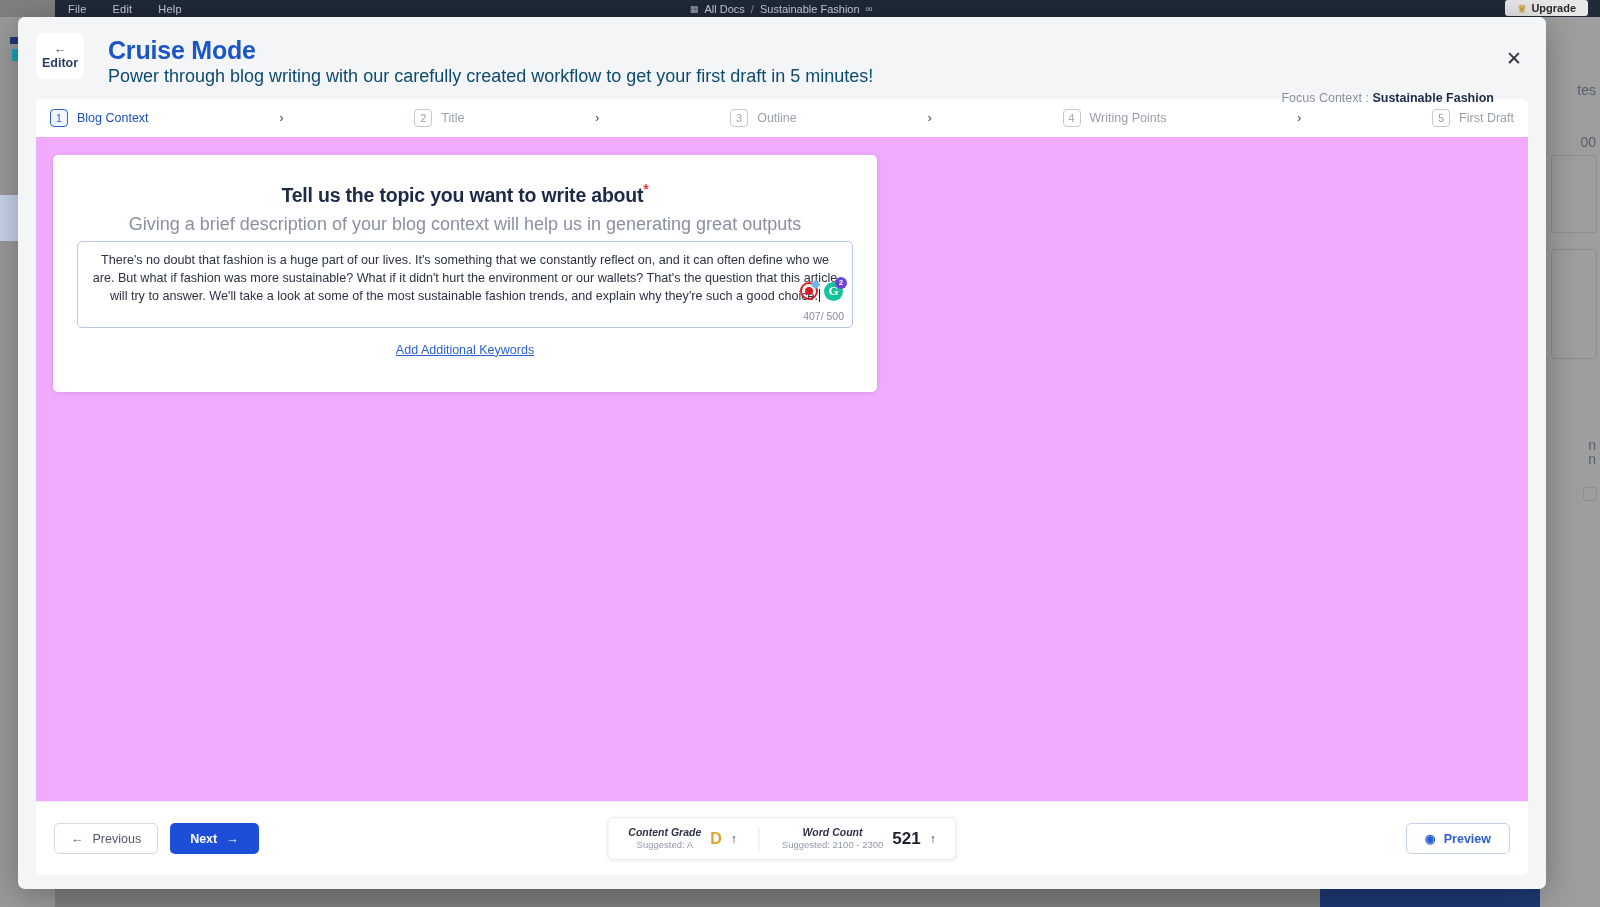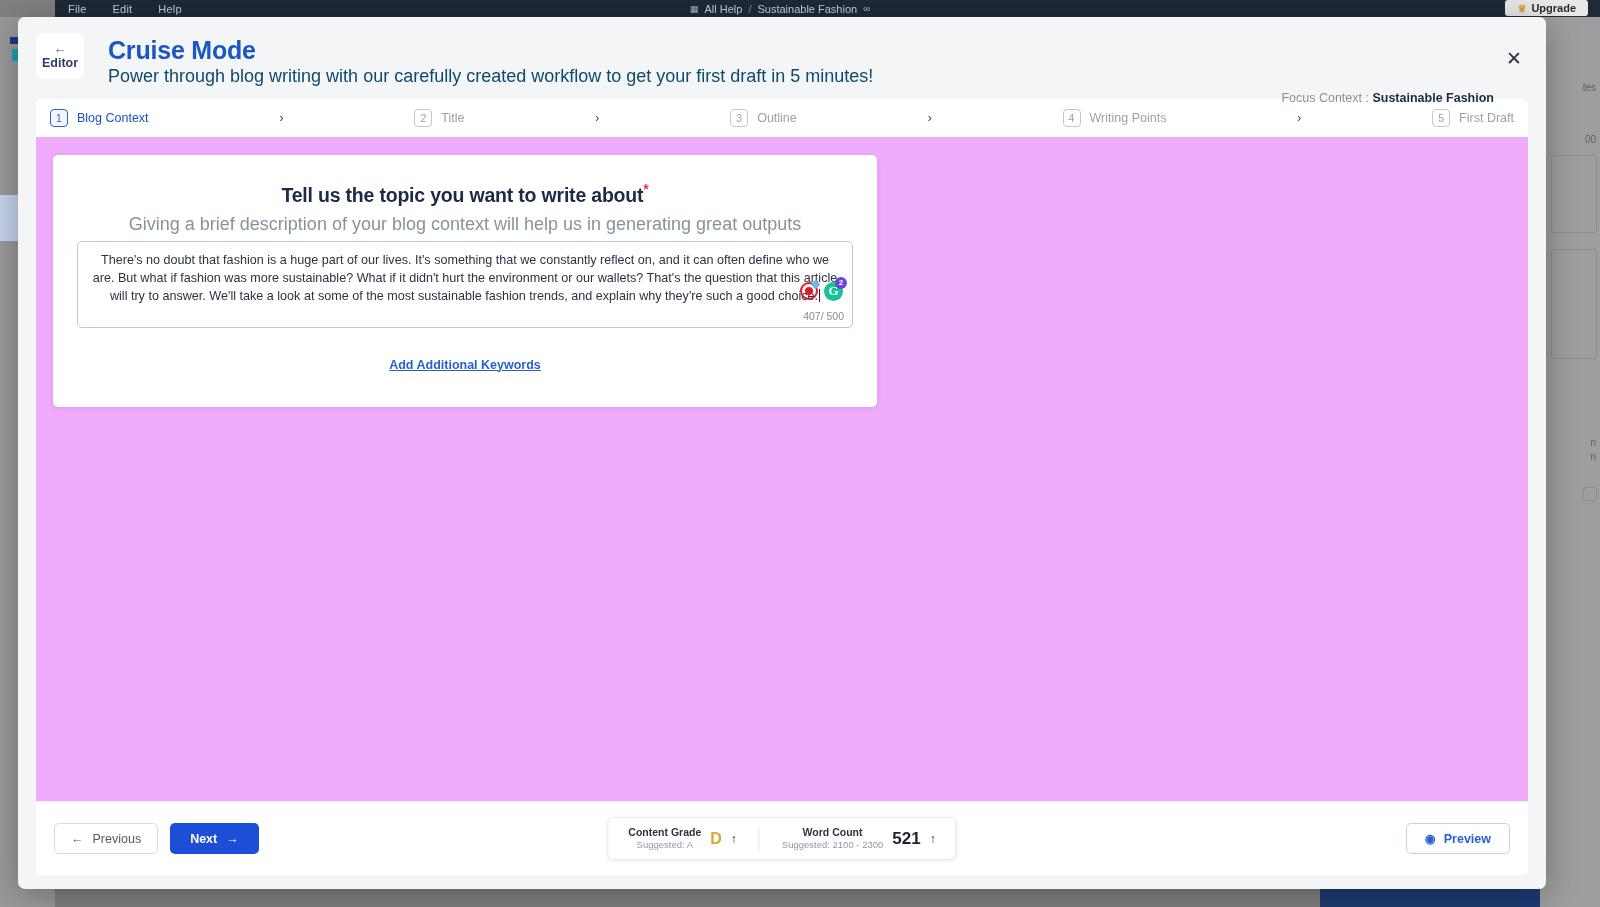--- a/index.html
+++ b/index.html
@@ -62,21 +62,21 @@
   .rail-item.sel .ric { border-color: #1e40af; }
   .rail-sel-bg {
     position: absolute; left: 0; width: 55px; height: 46px;
     background: #c7d4ec;
   }
 
   .bg-rightpanel {
     position: absolute; right: 0; top: 17px; width: 60px; bottom: 0;
     background: #9e9e9e;
   }
-  .bg-rp-text { position: absolute; right: 4px; font-size: 10px; color: #55606e; padding-left: 39px; }
+  .bg-rp-text { position: absolute; right: 4px; font-size: 14px; color: #55606e; padding-left: 39px; }
   .bg-rp-box {
     position: absolute; right: 3px; border: 1px solid #8d8d8d; border-radius: 3px;
   }
   .bg-bottomblue {
     position: absolute; right: 60px; bottom: 0; width: 220px; height: 30px;
     background: #1e3a73; border-radius: 5px 0 0 0;
   }
 
   
   #cruise-modal {
@@ -207,22 +207,22 @@
     background: #6b46d6; color: #fff;
     border-radius: 50%; font-size: 8px; font-weight: 700;
     display: flex; align-items: center; justify-content: center;
     font-family: "Liberation Sans", sans-serif;
   }
   .ta-count {
     position: absolute; right: 8px; bottom: 5px;
     font-size: 10.5px; color: #868c99;
   }
   .add-kw {
-    display: inline-block; margin-top: 30px;
-    font-size: 12.5px; font-weight: 700; color: #2b5fd0;
+    display: inline-block; margin-top: 15px;
+    font-size: 12.5px; font-weight: 400; color: #2b5fd0;
     text-decoration: underline; cursor: pointer;
   }
 
   
   .modal-footer {
     flex: none; height: 74px;
     background: #fff; margin: 0 18px 14px 18px;
     border-radius: 0 0 5px 5px;
     position: relative;
     display: flex; align-items: center;
@@ -246,21 +246,21 @@
   }
   .stats-pill {
     position: absolute; left: 50%; transform: translateX(-50%);
     display: flex; align-items: center;
     height: 43px; padding: 0 20px;
     background: #fff; border: 1px solid #e7e9ee; border-radius: 6px;
     box-shadow: 0 1px 4px rgba(23,30,50,.07);
   }
   .stat { display: flex; align-items: center; gap: 9px; }
   .stat .col { display: flex; flex-direction: column; align-items: center; line-height: 1.25; }
-  .stat .k { font-size: 10.5px; color: #2c3344; font-weight: 700; }
+  .stat .k { font-size: 10.5px; color: #2c3344; font-weight: 700; font-style: italic; }
   .stat .s { font-size: 9.5px; color: #9198a6; }
   .stat .v-grade { font-size: 16px; font-weight: 700; color: #e0a42a; }
   .stat .v-count { font-size: 17px; font-weight: 700; color: #1c2230; }
   .stat .up { font-size: 12px; color: #1c2230; }
   .stats-div { width: 1px; height: 24px; background: #e3e6ec; margin: 0 22px; }
   .btn-preview {
     position: absolute; right: 18px;
     display: flex; align-items: center; gap: 8px;
     height: 31px; padding: 0 18px;
     border: 1px solid #c6d2ea; border-radius: 5px;
@@ -295,21 +295,21 @@
   <div class="bg-topbar">
     <div class="bg-menu">
       <span>File</span>
       <span>Edit</span>
       <span>Help</span>
     </div>
   </div>
 
   <div class="bg-breadcrumb">
     <span class="doc-ic">▦</span>
-    <span>All Help</span>
+    <span>All Docs</span>
     <span class="sep">/</span>
     <span>Sustainable Fashion</span>
     <span style="font-size:10px;opacity:.8">∞</span>
   </div>
 
   <div class="bg-upgrade">
     <span class="crown">♕</span>
     <span>Upgrade</span>
   </div>
 

